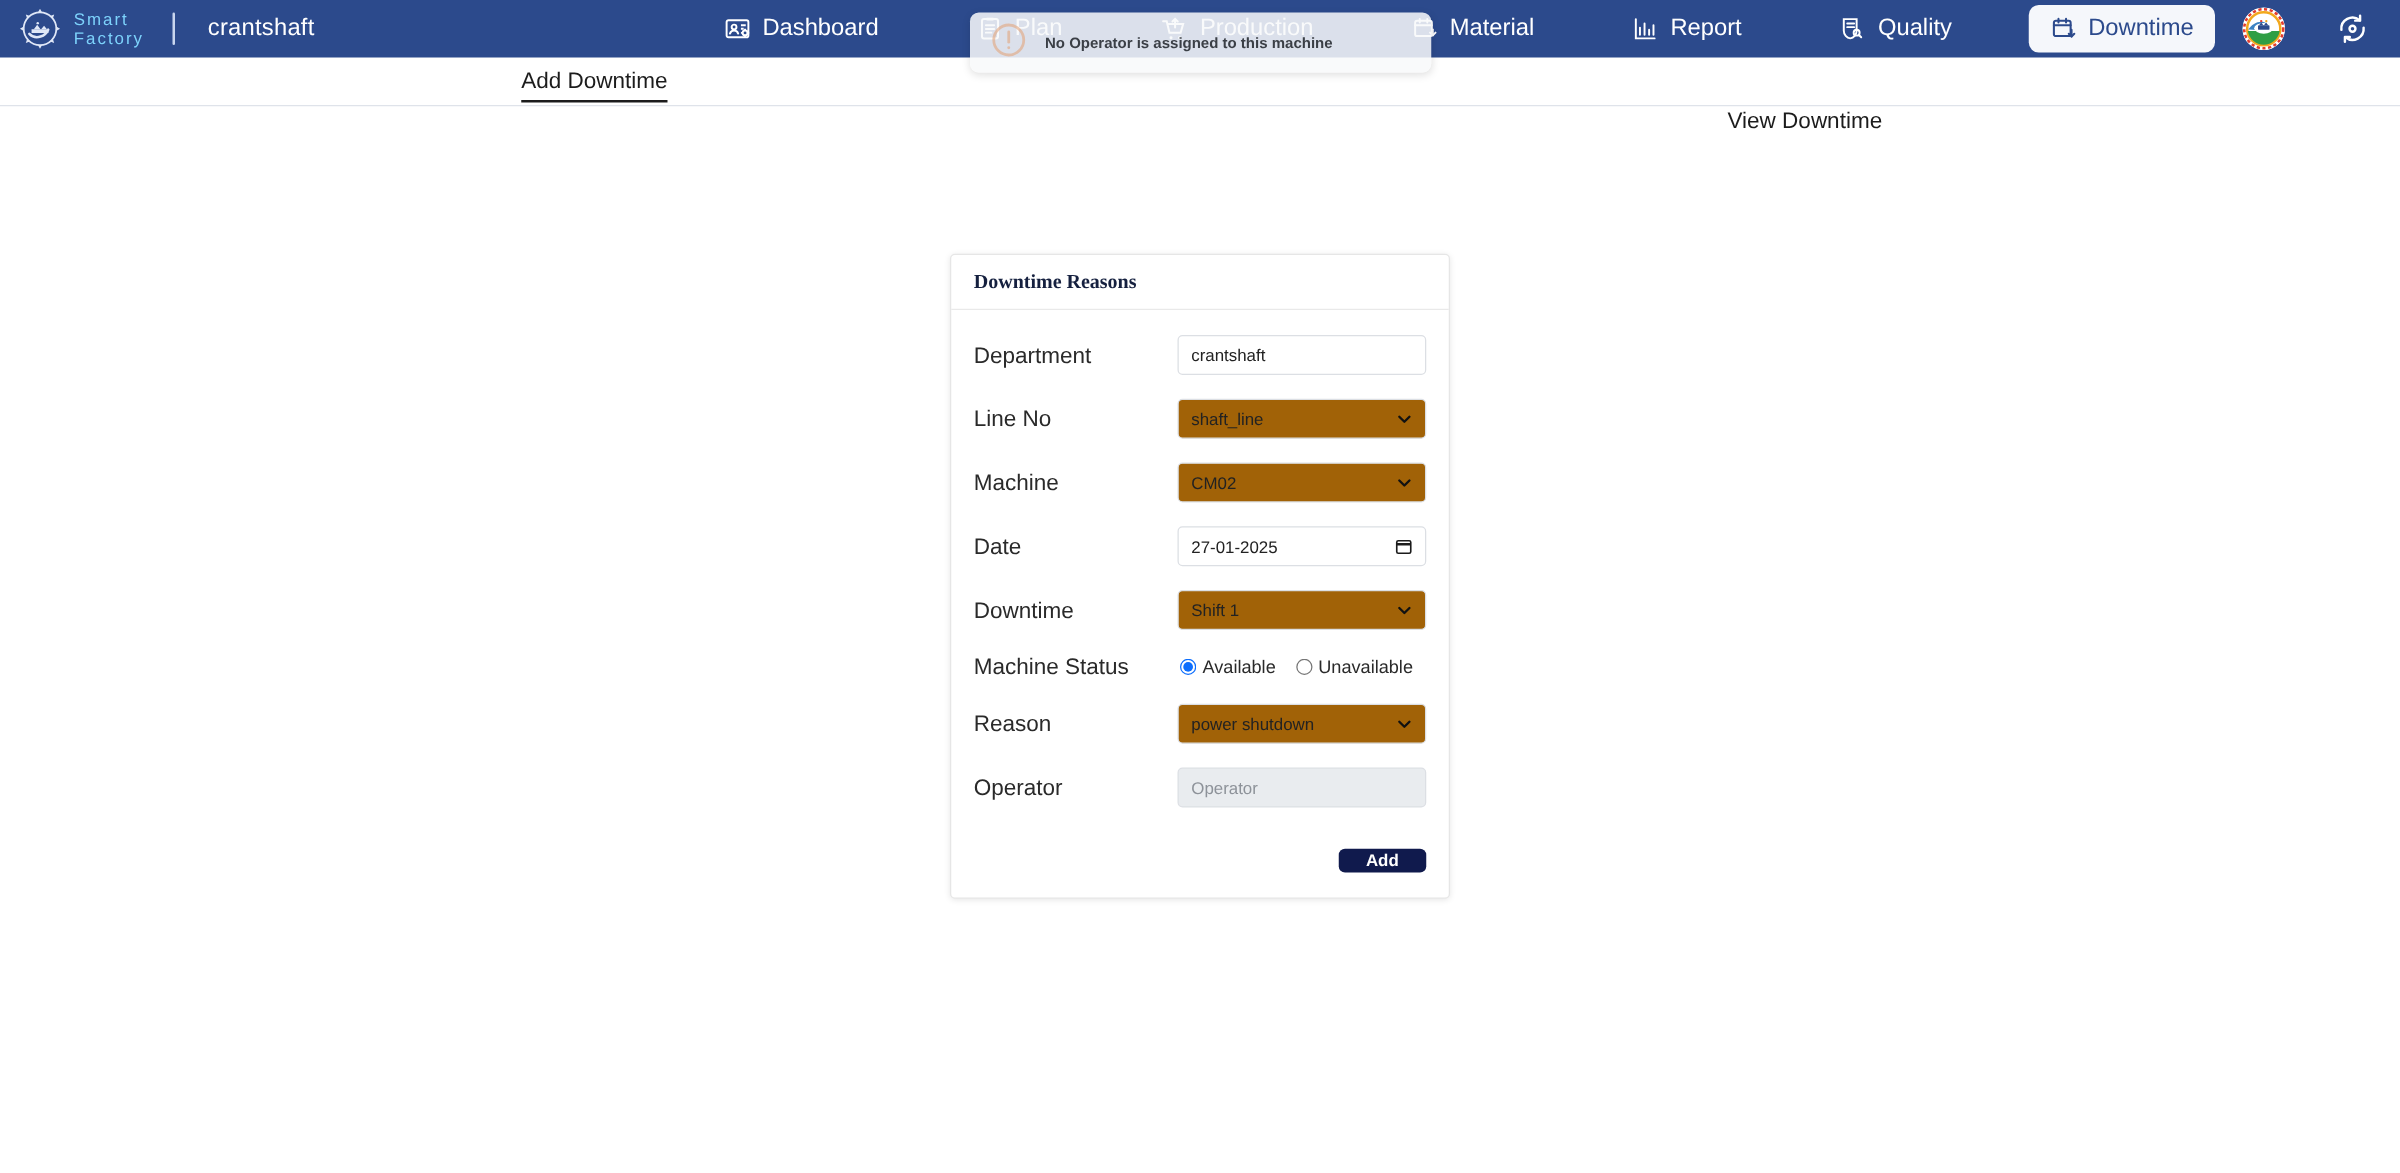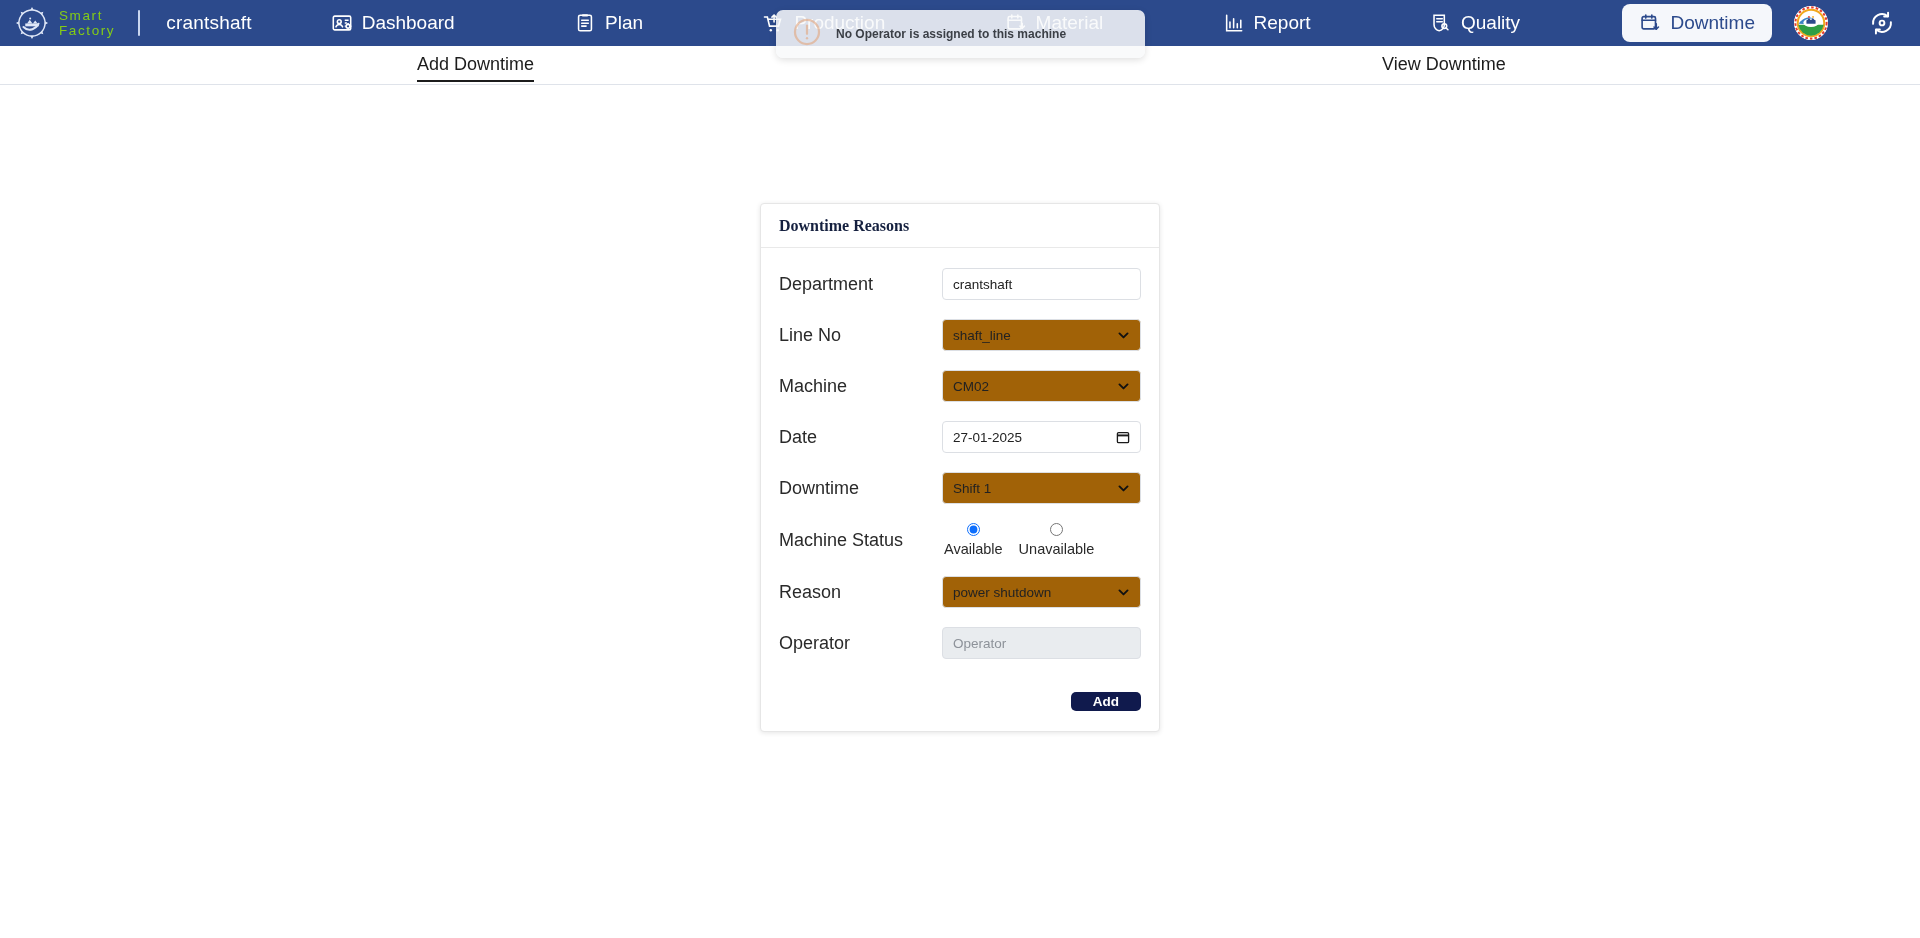--- a/index.html
+++ b/index.html
@@ -37,41 +37,41 @@
     height: 36px;
     flex: 0 0 36px;
     display: block;
   }
   .brand-text {
     display: flex;
     flex-direction: column;
     line-height: 1.12;
     font-size: 13.5px;
     letter-spacing: 1.6px;
-    color: #84cc16;
+    color: #7dd3fc;
   }
   .brand-divider {
     width: 2px;
     height: 26px;
     background: #c9d6ef;
     margin: 0 17px 0 14px;
     border-radius: 1px;
   }
   .brand-dept {
     font-size: 19px;
     font-weight: 400;
     color: #ffffff;
     letter-spacing: 0.2px;
   }
 
   .nav-links {
     display: flex;
     align-items: center;
     flex: 1 1 auto;
-    justify-content: space-between;
+    justify-content: flex-end;
     gap: 0;
     margin-left: 40px;
   }
   .nav-item {
     display: flex;
     align-items: center;
     gap: 9px;
     padding: 8px 17px;
     border-radius: 8px;
     font-size: 19px;
@@ -144,21 +144,21 @@
     position: absolute;
     top: 8px;
     font-size: 18px;
     color: #1c1c1c;
     cursor: pointer;
     padding-bottom: 5px;
     white-space: nowrap;
   }
   .tab.active { border-bottom: 2px solid #1c1c1c; }
   #tab-add  { left: 417px; }
-  #tab-view { left: 1382px; }
+  #tab-view { left: 1382px; margin-top: 32px; }
 
   
   .main {
     position: relative;
     height: calc(938px - 46px - 40px);
     background: #ffffff;
   }
   .card {
     position: absolute;
     left: 760px;
@@ -235,21 +235,21 @@
   .dateicon {
     position: absolute;
     right: 11px;
     top: 50%;
     transform: translateY(-50%);
     pointer-events: none;
     display: flex;
   }
 
   .radios { display: flex; align-items: center; gap: 16px; padding-left: 2px; }
-  .radio-wrap { display: flex; align-items: center; gap: 5px; cursor: pointer; flex-direction: column; }
+  .radio-wrap { display: flex; align-items: center; gap: 5px; cursor: pointer; }
   .radio-wrap input { margin: 0; width: 13px; height: 13px; cursor: pointer; accent-color: #0d6efd; }
   .radio-wrap span { font-size: 14.5px; color: #2a2a2a; }
 
   .card-footer {
     display: flex;
     justify-content: flex-end;
     padding: 6px 18px 20px 18px;
   }
   .btn-add {
     background: #101a4d;

